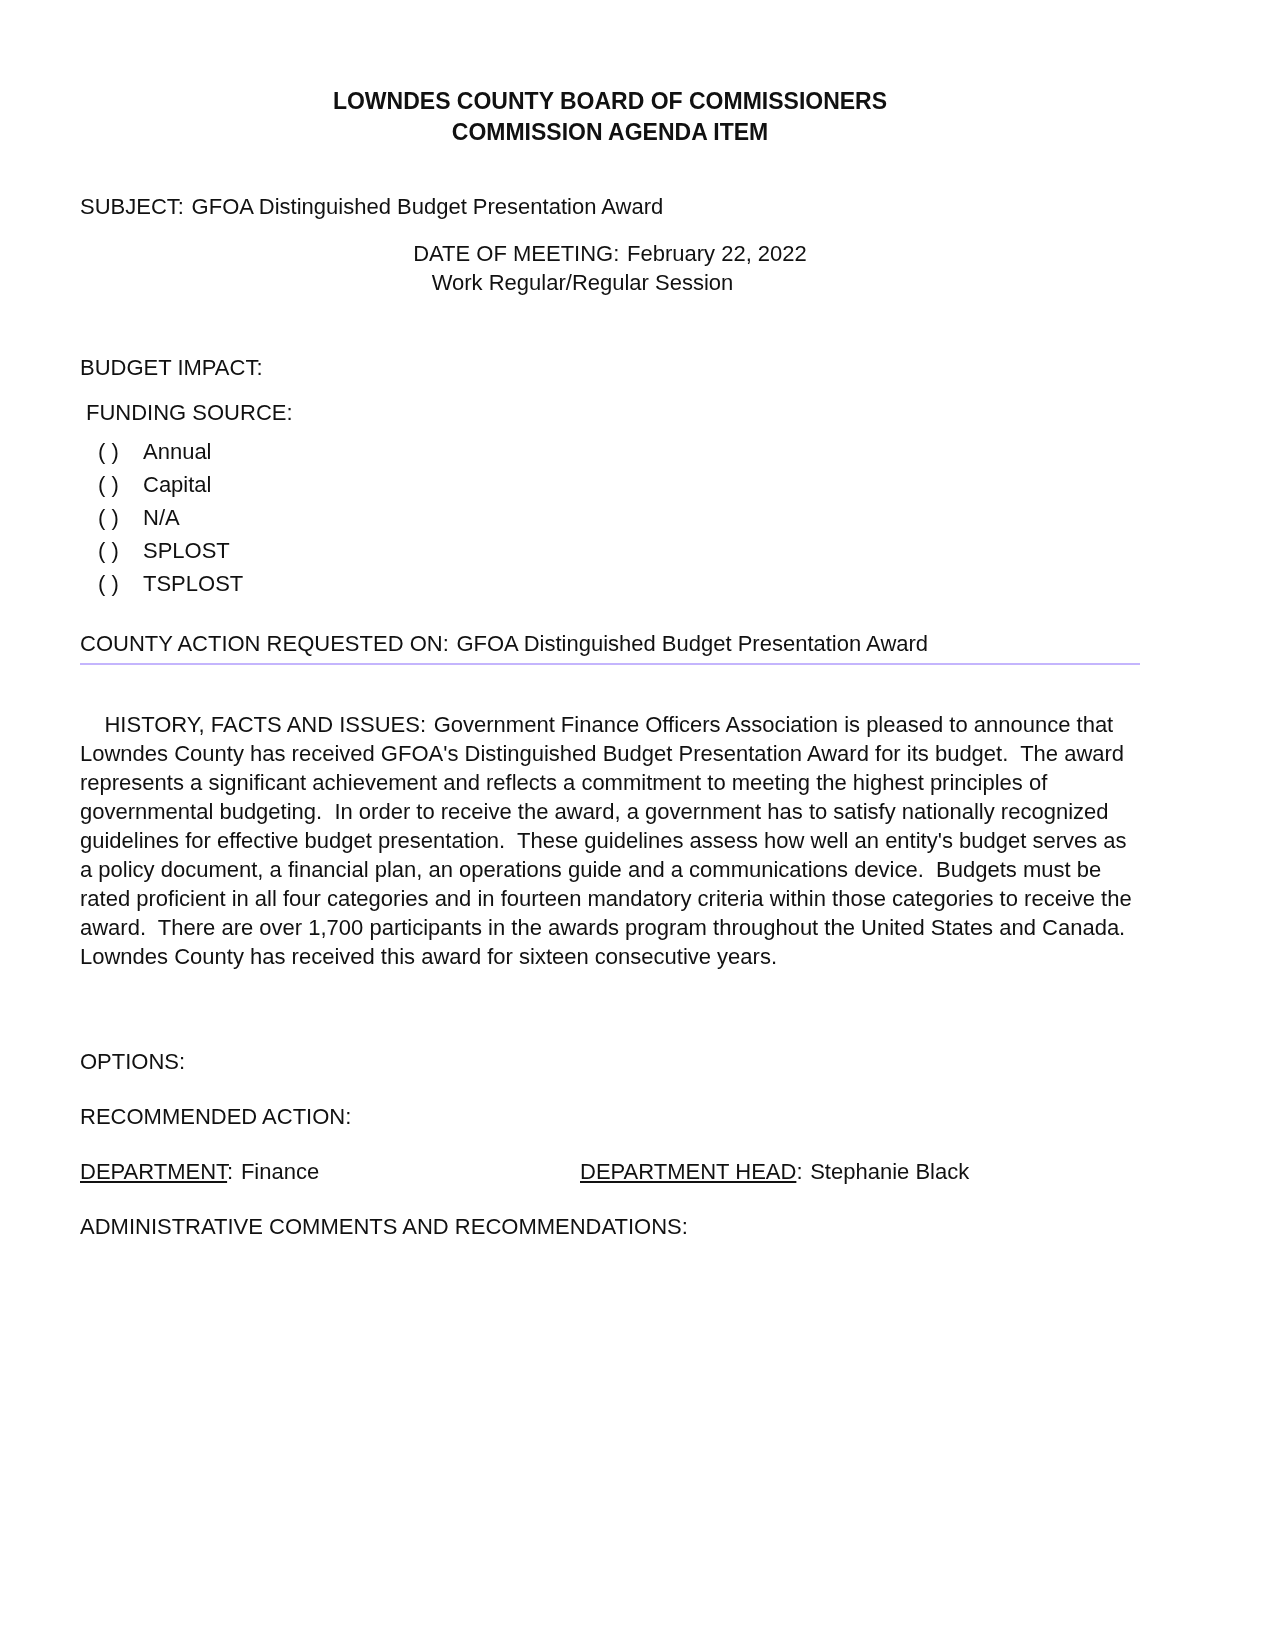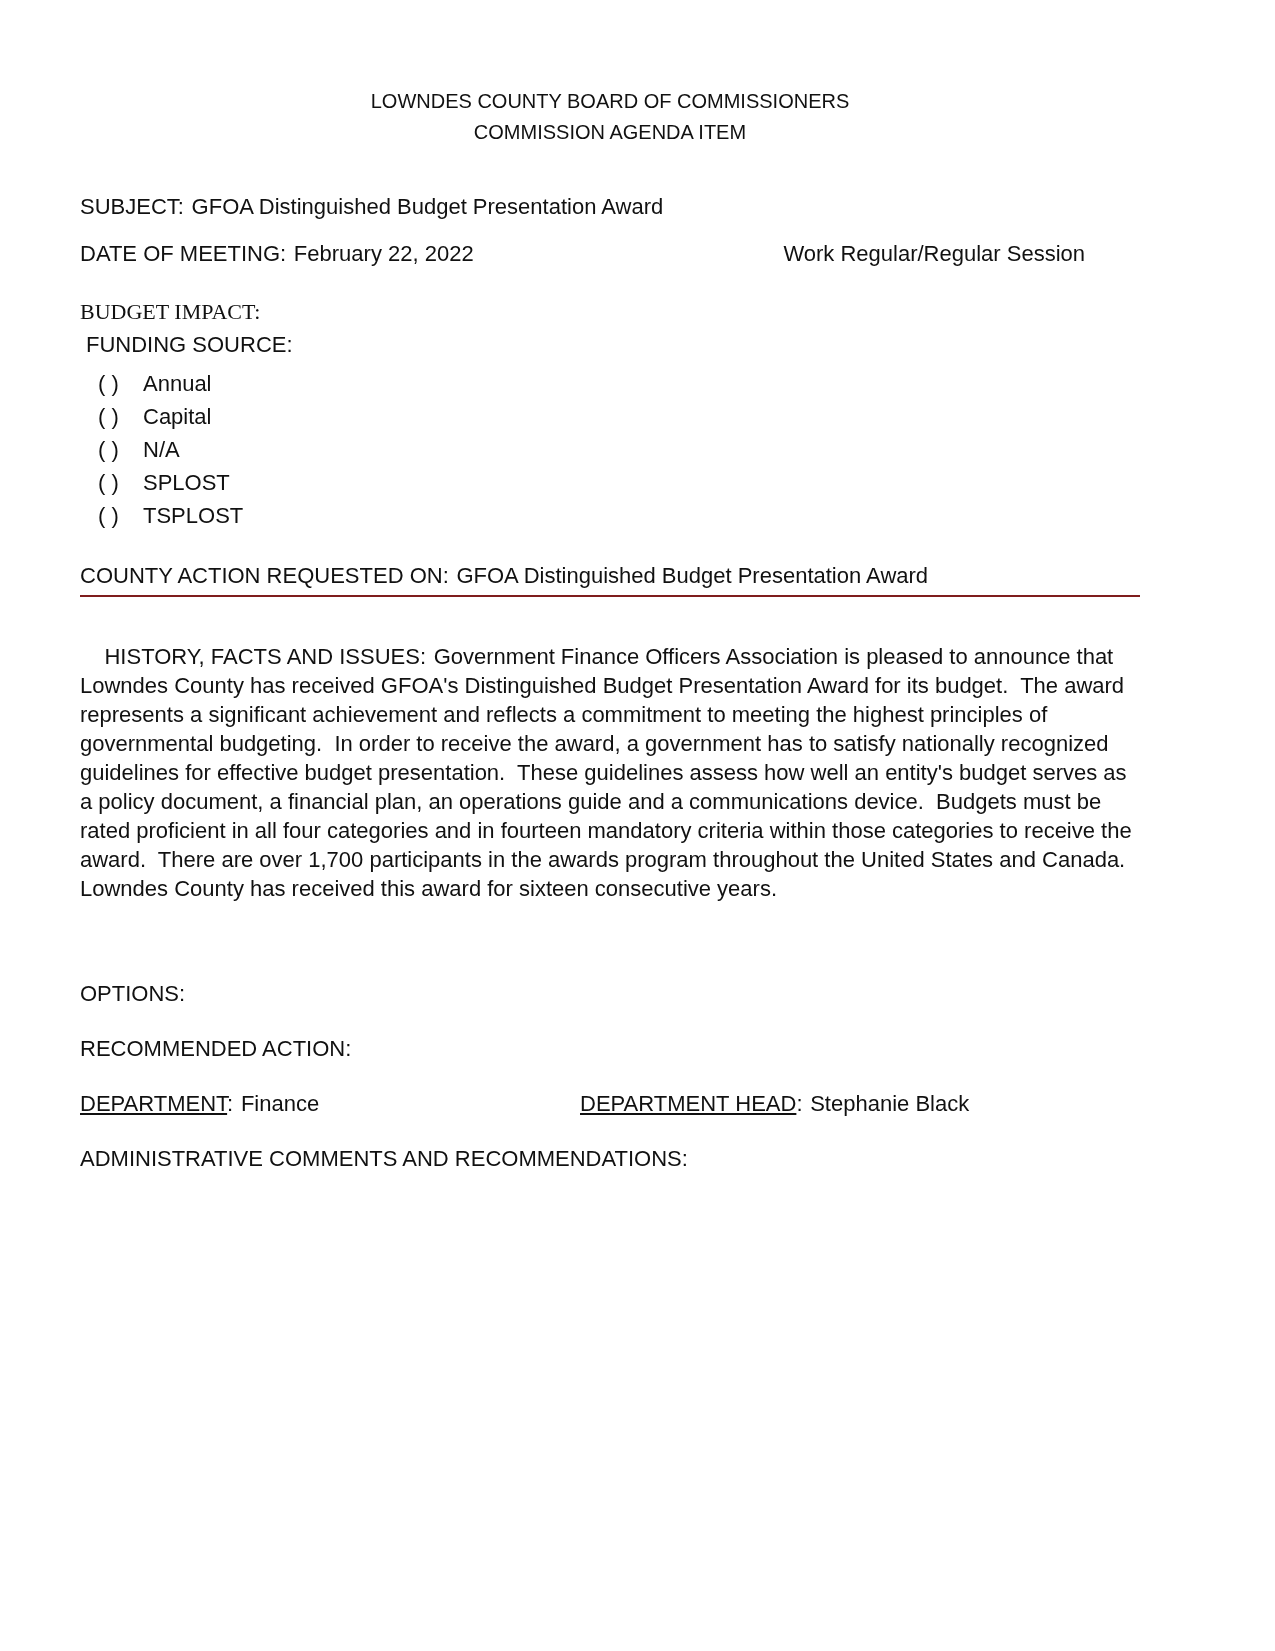--- a/index.html
+++ b/index.html
@@ -17,51 +17,53 @@
   .page {
     padding: 86px 135px 40px 80px;
     width: 100%;
     height: 100%;
   }
   .doc-header {
     text-align: center;
     margin-bottom: 44px;
   }
   .doc-header .title {
-    font-size: 20px;
+    font-size: 23px;
     line-height: 31px;
+    font-weight: bold;
   }
   .row { margin-bottom: 0; }
   .inline-label { margin-right: 0.35em; }
   .subject-row { margin-bottom: 18px; }
   .meeting-row {
     display: flex;
     justify-content: space-between;
-    align-items: flex-end;
-    margin-bottom: 29px;
+    align-items: center;
+    margin-bottom: 56px;
+    flex-direction: column;
   }
   .session { margin-right: 55px; }
-  .budget-impact-row { margin-bottom: 4px; font-family: Liberation Serif, serif; }
+  .budget-impact-row { margin-bottom: 16px; }
   .funding-source-row { padding-left: 6px; margin-bottom: 12px; }
   .option-row {
     padding-left: 18px;
     margin-bottom: 7px;
     line-height: 26px;
   }
   .option-row .marker {
     display: inline-block;
     width: 28px;
   }
   .option-row .option-label {
     margin-left: 17px;
   }
   .county-action-row {
     margin-top: 32px;
     padding-bottom: 5px;
-    border-bottom: 2px solid #7f1d1d;
+    border-bottom: 2px solid #c4b5fd;
   }
   .history-paragraph {
     margin-top: 16px;
     line-height: 29px;
     white-space: pre-wrap;
   }
   .options-row { margin-top: 47px; }
   .recommended-row { margin-top: 26px; }
   .dept-row {
     margin-top: 26px;

